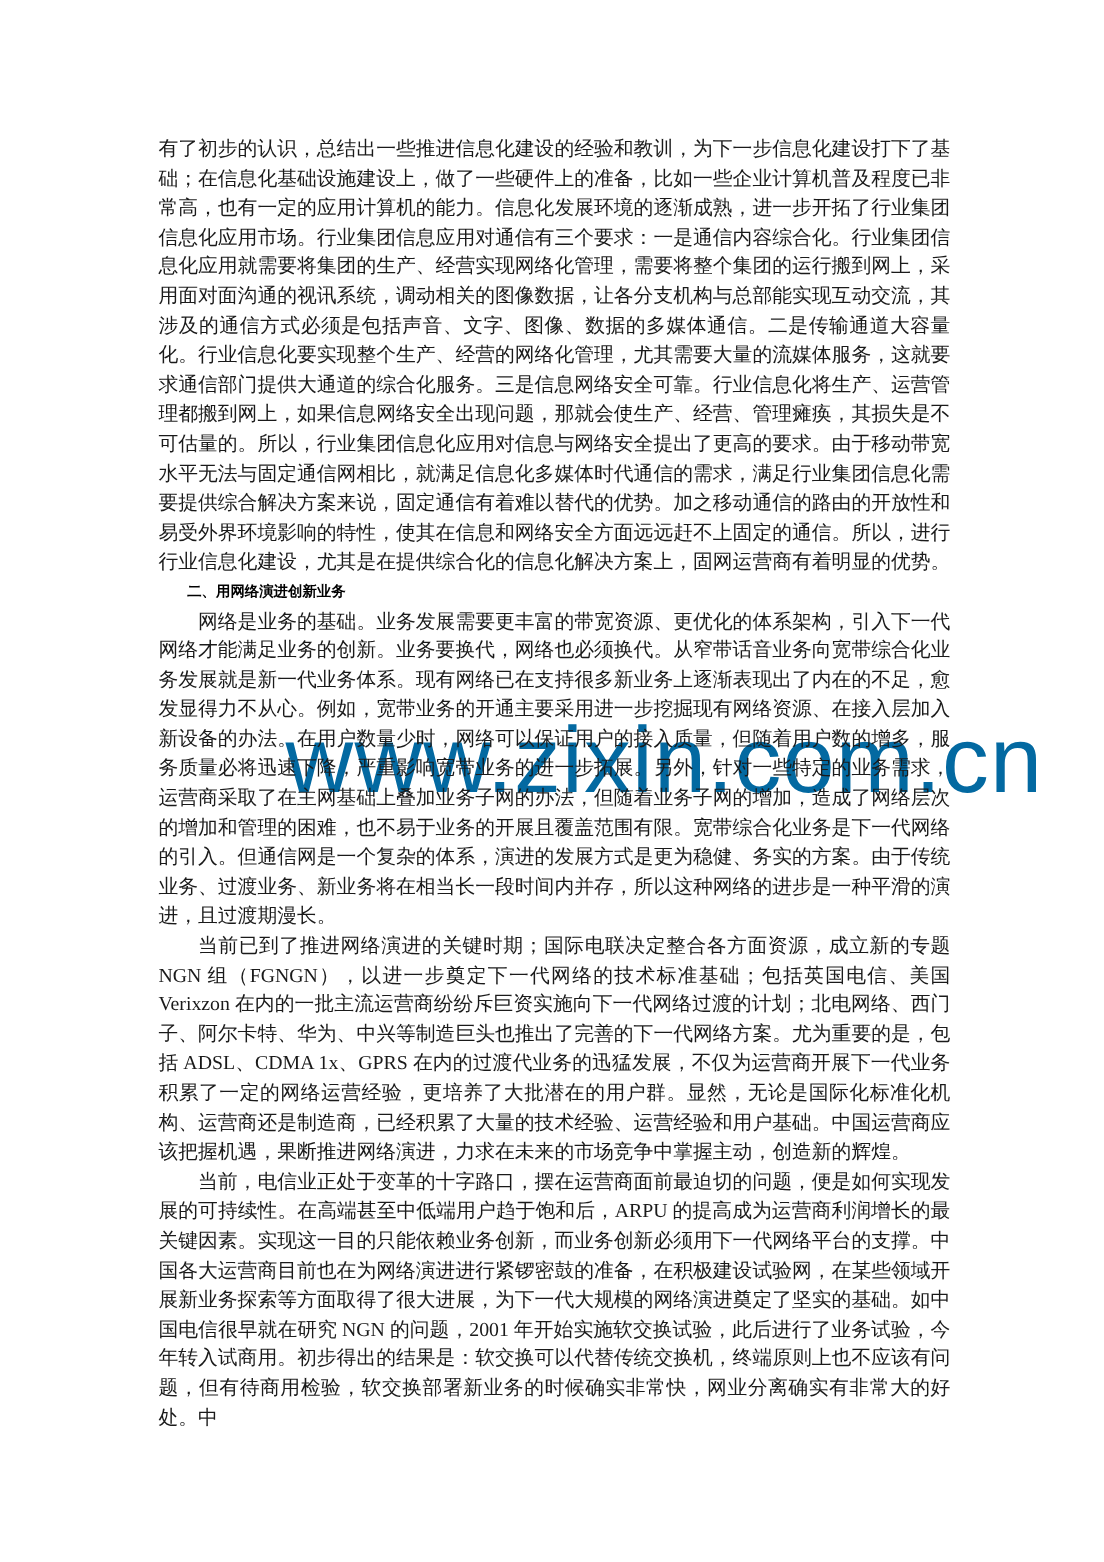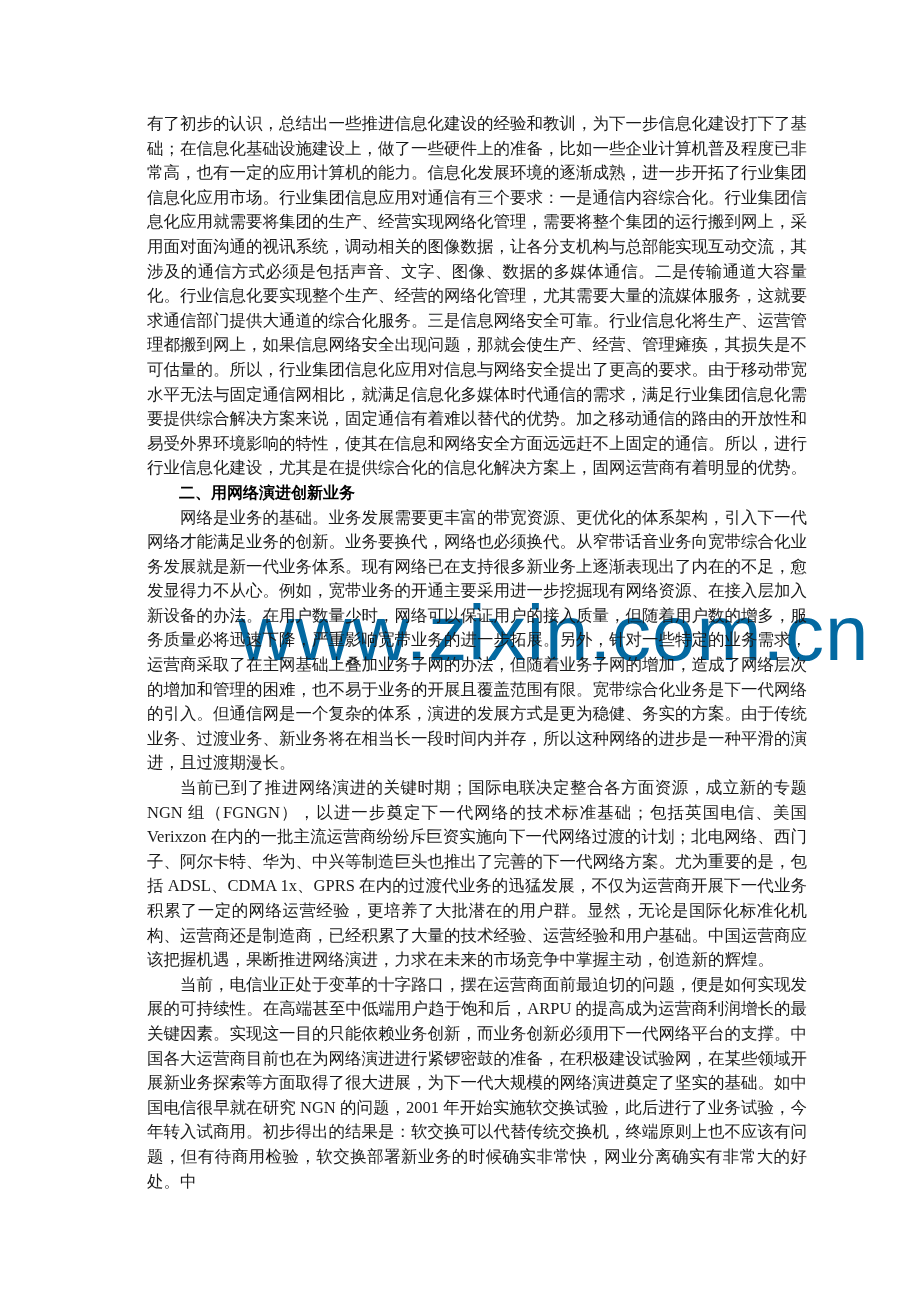--- a/index.html
+++ b/index.html
@@ -22,42 +22,42 @@
     z-index: 0;
     font-family: "Liberation Sans", "DejaVu Sans", sans-serif;
     font-size: 78px;
     letter-spacing: 1px;
     color: #0369a1;
     white-space: nowrap;
     user-select: none;
   }
   .text-block {
     position: absolute;
-    left: 147px;
+    left: 132px;
     top: 112px;
     width: 660px;
     z-index: 1;
     font-size: 16.5px;
     line-height: 24.6px;
     color: #1a1a1a;
     text-align: justify;
   }
   .para {
     margin: 0;
     padding: 0;
   }
   .para.indented {
     text-indent: 2em;
   }
   .heading {
     margin: 0;
     padding: 0;
     text-indent: 2em;
     font-weight: bold;
-    font-size: 16px;
+    font-size: 12px;
     color: #000000;
     font-family: "Liberation Sans", "DejaVu Sans", sans-serif;
   }
 </style>
 </head>
 <body>
 
 <div class="page">
 
   <div class="watermark">www.zixin.com.cn</div>

